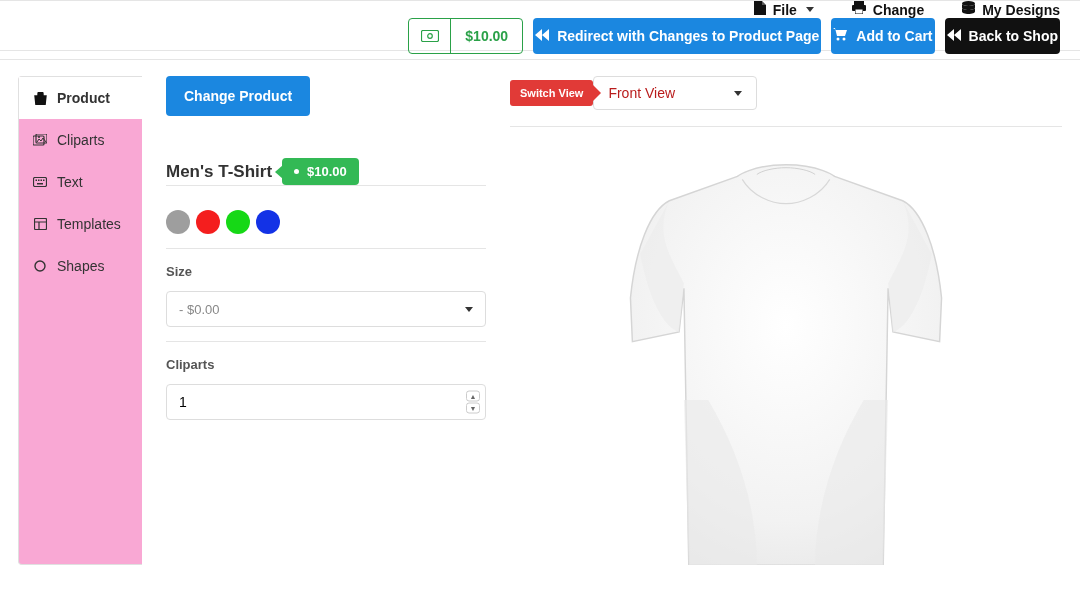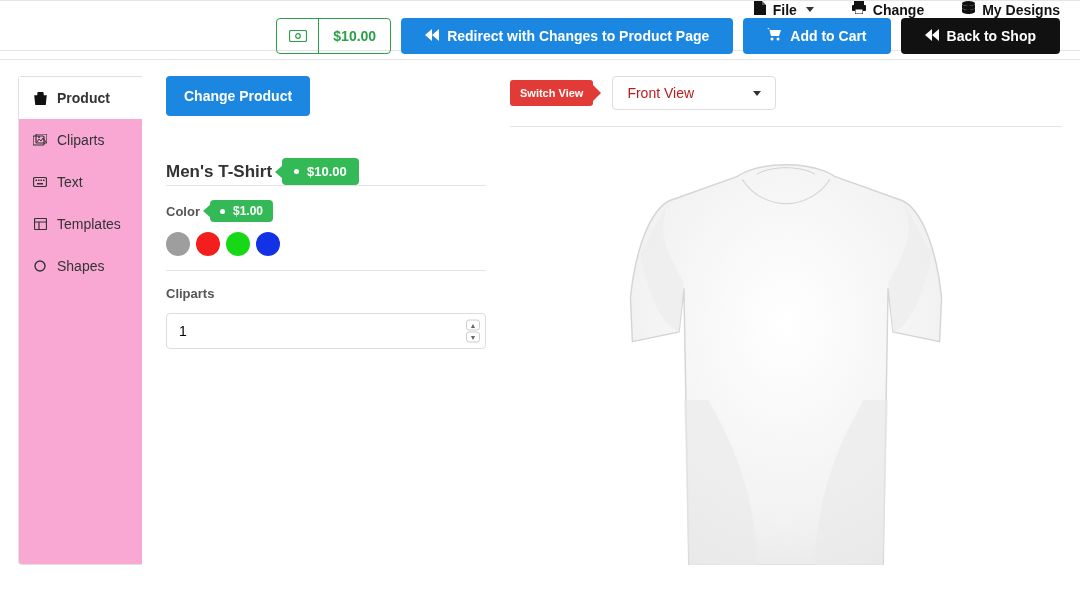--- a/index.html
+++ b/index.html
@@ -8,21 +8,21 @@
 .topbar { height: 51px; border-top: 1px solid #e5e5e5; border-bottom: 1px solid #e5e5e5; display: flex; align-items: flex-end; padding: 0 20px 0 75px; flex-direction: column; }
 .topbar-left { display: flex; align-items: center; gap: 38px; }
 .topbar-item { display: inline-flex; align-items: center; gap: 7px; font-weight: 600; cursor: pointer; color: #111; }
 .topbar-item .caret { margin-left: 2px; }
 
 .topbar-right { margin-left: auto; display: flex; align-items: center; gap: 10px; }
 .price-box { display: flex; align-items: center; border: 1px solid #2aa148; border-radius: 4px; overflow: hidden; height: 36px; font-weight: 700; color: #2aa148; }
 .price-box .dollar-icon { width: 42px; display: flex; align-items: center; justify-content: center; border-right: 1px solid #2aa148; height: 100%; }
 .price-box .price-val { padding: 0 14px; }
 
-.btn { display: inline-flex; align-items: center; gap: 8px; color: #fff; font-weight: 600; border-radius: 4px; height: 36px; padding: 0 24px; cursor: pointer; border: none; font-size: 14px; }
+.btn { display: inline-flex; align-items: center; gap: 8px; color: #fff; font-weight: 600; border-radius: 4px; height: 36px; padding: 0 2px; cursor: pointer; border: none; font-size: 14px; }
 .btn-blue { background: #1b87e0; }
 .btn-dark { background: #111; }
 
 .main { display: flex; padding: 16px 8px 0 18px; gap: 24px; border-top: 1px solid #e5e5e5; margin-top: 8px; }
 
 .sidebar { width: 124px; border: 1px solid #e0e0e0; border-right: none; border-radius: 4px 0 0 4px; background: #f9a8d4; }
 .side-item { display: flex; align-items: center; gap: 10px; padding: 13px 14px; font-size: 14px; color: #333; cursor: pointer; }
 .side-item.active { font-weight: 700; background: #fff; border-right: 1px solid #fff; margin-right: -1px; }
 .side-item .icn { width: 14px; display: inline-flex; justify-content: center; }
 
@@ -42,21 +42,21 @@
 .swatch { width: 24px; height: 24px; border-radius: 50%; cursor: pointer; }
 
 .select-wrap { position: relative; margin-top: 12px; }
 .select-box { width: 100%; border: 1px solid #ddd; border-radius: 4px; height: 36px; padding: 0 12px; display: flex; align-items: center; color: #888; cursor: pointer; justify-content: space-between; font-size: 13px; }
 .num-input-wrap { position: relative; margin-top: 12px; }
 .num-input { width: 100%; border: 1px solid #ddd; border-radius: 4px; height: 36px; padding: 0 12px; font-size: 14px; }
 .spinner { position: absolute; right: 6px; top: 50%; transform: translateY(-50%); display: flex; flex-direction: column; gap: 1px; }
 .spin-btn { width: 14px; height: 11px; border: 1px solid #ccc; border-radius: 3px; background: #fff; font-size: 7px; display: flex; align-items: center; justify-content: center; color: #666; cursor: pointer; }
 
 .canvas-area { flex: 1; padding-right: 10px; }
-.canvas-top { display: flex; align-items: center; gap: 19px; }
+.canvas-top { display: flex; align-items: center; gap: 0; }
 .switch-tag { background: #e13a37; color: #fff; font-size: 11px; font-weight: 700; padding: 7px 10px; border-radius: 3px; position: relative; }
 .switch-tag::after { content: ""; position: absolute; right: -8px; top: 50%; transform: translateY(-50%); border: 8px solid transparent; border-left: 8px solid #e13a37; border-right: none; }
 .view-select { border: 1px solid #ddd; border-radius: 4px; height: 34px; padding: 0 14px; display: flex; align-items: center; width: 164px; justify-content: space-between; font-size: 14px; color: #b91c1c; cursor: pointer; }
 
 .canvas-divider { border-top: 1px solid #e5e5e5; margin-top: 16px; }
 
 .tshirt-wrap { display: flex; justify-content: center; padding-top: 30px; }
 .tshirt-svg { width: 350px; height: auto; }
 
 .caret { width: 0; height: 0; border-left: 4px solid transparent; border-right: 4px solid transparent; border-top: 5px solid #333; display: inline-block; }
@@ -198,35 +198,37 @@
 
     <div class="prod-row">
       <h3>Men's T-Shirt</h3>
       <div class="tag">
         <span class="dot"></span>
         <span>$10.00</span>
       </div>
     </div>
 
     <div class="section">
-      <div class="section-label-row">
-        <span class="section-label">Color</span>
-        <div class="tag" style="font-size:12px;padding:4px 10px;">
-          <span class="dot"></span>
-          <span>$1.00</span>
-        </div>
-      </div>
       <div class="swatches">
         <div class="swatch" style="background: rgb(158, 158, 158);"></div>
         <div class="swatch" style="background: rgb(244, 30, 30);"></div>
         <div class="swatch" style="background: rgb(22, 216, 22);"></div>
         <div class="swatch" style="background: rgb(19, 50, 230);"></div>
       </div>
     </div>
 
+    <div class="section">
+      <span class="section-label">Size</span>
+      <div class="select-wrap">
+        <div class="select-box">
+          <span>- $0.00</span>
+          <span class="caret"></span>
+        </div>
+      </div>
+    </div>
 
     <div class="section" style="border-bottom:none;">
       <span class="section-label">Cliparts</span>
       <div class="num-input-wrap">
         <input class="num-input" type="text" value="1" style="">
         <div class="spinner">
           <div class="spin-btn">▲</div>
           <div class="spin-btn">▼</div>
         </div>
       </div>

